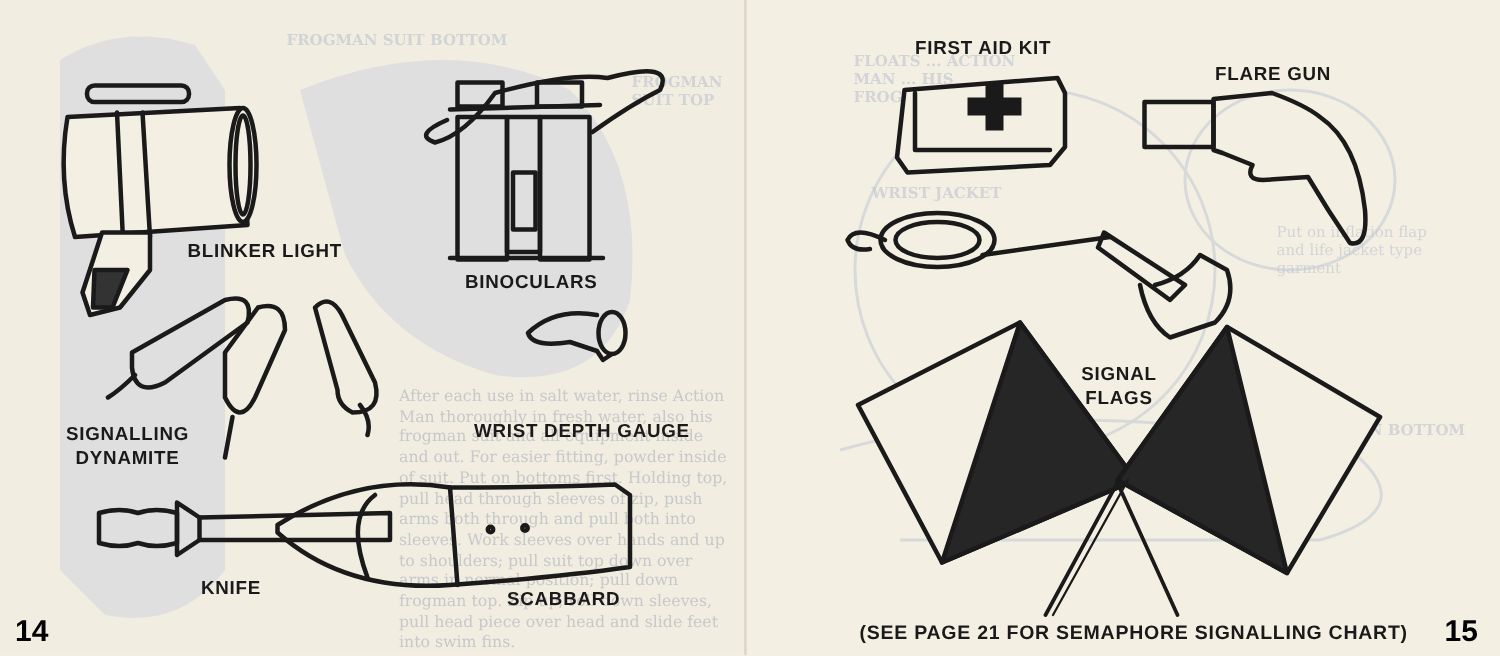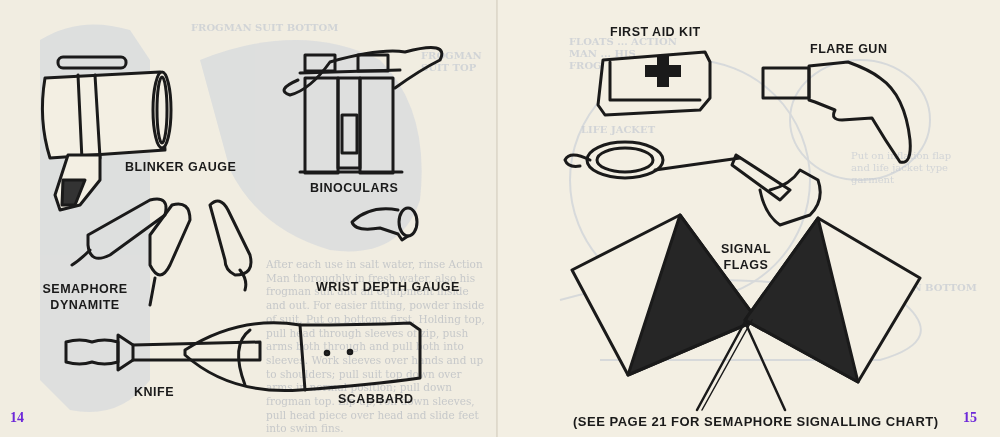--- a/index.html
+++ b/index.html
@@ -5,21 +5,21 @@
   html, body { margin: 0; padding: 0; }
   body { width: 1000px; height: 437px; overflow: hidden; background: #f3efe4; position: relative; font-family: "Liberation Sans", sans-serif; }
   .spread { position: absolute; inset: 0; }
   .page { position: absolute; top: 0; height: 437px; background: #f2eee2; }
   .page.left { left: 0; width: 497px; background: #f1ede1; }
   .page.right { left: 497px; width: 503px; background: #f3efe3; }
   .gutter { position: absolute; left: 496px; top: 0; width: 2px; height: 437px; background: linear-gradient(90deg, #e4dfd2, #d9d3c4, #ebe6da); }
   .ghost { position: absolute; color: #c7ccd3; font-family: "DejaVu Serif", serif; font-weight: bold; font-size: 10px; line-height: 12px; opacity: .75; margin-left: 21px; }
   .ghost.body { font-weight: normal; font-size: 10.5px; line-height: 13.7px; color: #b8bcc2; width: 220px; }
   .label { position: absolute; font-family: "Liberation Sans", sans-serif; font-weight: bold; color: #1a1a1a; font-size: 12.5px; letter-spacing: .5px; text-align: center; line-height: 15px; white-space: nowrap; }
-  .pagenum { position: absolute; font-weight: bold; font-size: 14px; color: #6d28d9; font-family: Liberation Serif, serif; }
+  .pagenum { position: absolute; font-weight: bold; font-size: 20px; color: #000000; }
   svg.art { position: absolute; left: 0; top: 0; }
 </style>
 </head>
 <body>
 
 <div class="spread">
   <div class="page left"></div>
   <div class="page right"></div>
   <div class="gutter"></div>
 
@@ -32,21 +32,21 @@
       <ellipse cx="690" cy="180" rx="120" ry="120"></ellipse>
       <ellipse cx="860" cy="120" rx="70" ry="60"></ellipse>
       <path d="M560 300 Q700 260 900 300 Q950 340 880 360 L600 360"></path>
     </g>
   </svg>
 
   <div class="ghost" style="left:170px;top:22px;">FROGMAN SUIT BOTTOM</div>
   <div class="ghost" style="left:400px;top:50px;width:90px;">FROGMAN SUIT TOP</div>
   <div class="ghost body" style="left:245px;top:258px;">After each use in salt water, rinse Action Man thoroughly in fresh water, also his frogman suit and all equipment inside and out. For easier fitting, powder inside of suit. Put on bottoms first. Holding top, pull head through sleeves of zip, push arms both through and pull both into sleeves. Work sleeves over hands and up to shoulders; pull suit top down over arms in normal position; pull down frogman top. Zip up, roll down sleeves, pull head piece over head and slide feet into swim fins.</div>
   <div class="ghost" style="left:548px;top:36px;width:120px;">FLOATS ... ACTION MAN ... HIS FROGMAN ...</div>
-  <div class="ghost" style="left:560px;top:124px;">LIFE JACKET</div>
+  <div class="ghost" style="left:560px;top:124px;">WRIST JACKET</div>
   <div class="ghost" style="left:830px;top:150px;width:110px;font-weight:normal;">Put on inflation flap and life jacket type garment</div>
   <div class="ghost" style="left:840px;top:282px;">FROGMAN BOTTOM</div>
 
   <svg class="art" width="1000" height="437">
     <g fill="none" stroke="#1a1a1a" stroke-width="3" stroke-linejoin="round" stroke-linecap="round">
 
       <g>
         <rect x="58" y="57" width="68" height="11" rx="5"></rect>
         <path d="M45 78 L160 72 L165 150 L50 158 Q38 120 45 78 Z" fill="#f3efe3"></path>
         <ellipse cx="162" cy="110" rx="9" ry="38" fill="#f3efe3"></ellipse>
@@ -119,23 +119,23 @@
         <path d="M920 278 L818 218 L745 320 L858 382 Z" fill="#f3efe3"></path>
         <path d="M818 218 L745 320 L858 382 Z" fill="#262626"></path>
         <path d="M747 318 L697 410" stroke-width="2.5"></path>
         <path d="M752 320 L702 410" stroke-width="1.5"></path>
         <path d="M745 322 L785 410" stroke-width="2.5"></path>
       </g>
     </g>
     <path d="M645 65 h12 v-10 h12 v10 h12 v12 h-12 v10 h-12 v-10 h-12 Z" fill="#1a1a1a"></path>
   </svg>
 
-  <div class="label" style="left:125px;top:160px;">BLINKER GAUGE</div>
+  <div class="label" style="left:125px;top:160px;">BLINKER LIGHT</div>
   <div class="label" style="left:310px;top:181px;">BINOCULARS</div>
-  <div class="label" style="left:40px;top:282px;width:90px;">SEMAPHORE</div>
+  <div class="label" style="left:40px;top:282px;width:90px;">SIGNALLING</div>
   <div class="label" style="left:40px;top:298px;width:90px;">DYNAMITE</div>
   <div class="label" style="left:316px;top:280px;">WRIST DEPTH GAUGE</div>
   <div class="label" style="left:134px;top:385px;">KNIFE</div>
   <div class="label" style="left:338px;top:392px;">SCABBARD</div>
   <div class="pagenum" style="left:10px;top:410px;">14</div>
 
   <div class="label" style="left:610px;top:25px;text-align:right;">FIRST AID KIT</div>
   <div class="label" style="left:810px;top:42px;">FLARE GUN</div>
   <div class="label" style="left:718px;top:242px;width:56px;">SIGNAL</div>
   <div class="label" style="left:718px;top:258px;width:56px;">FLAGS</div>

